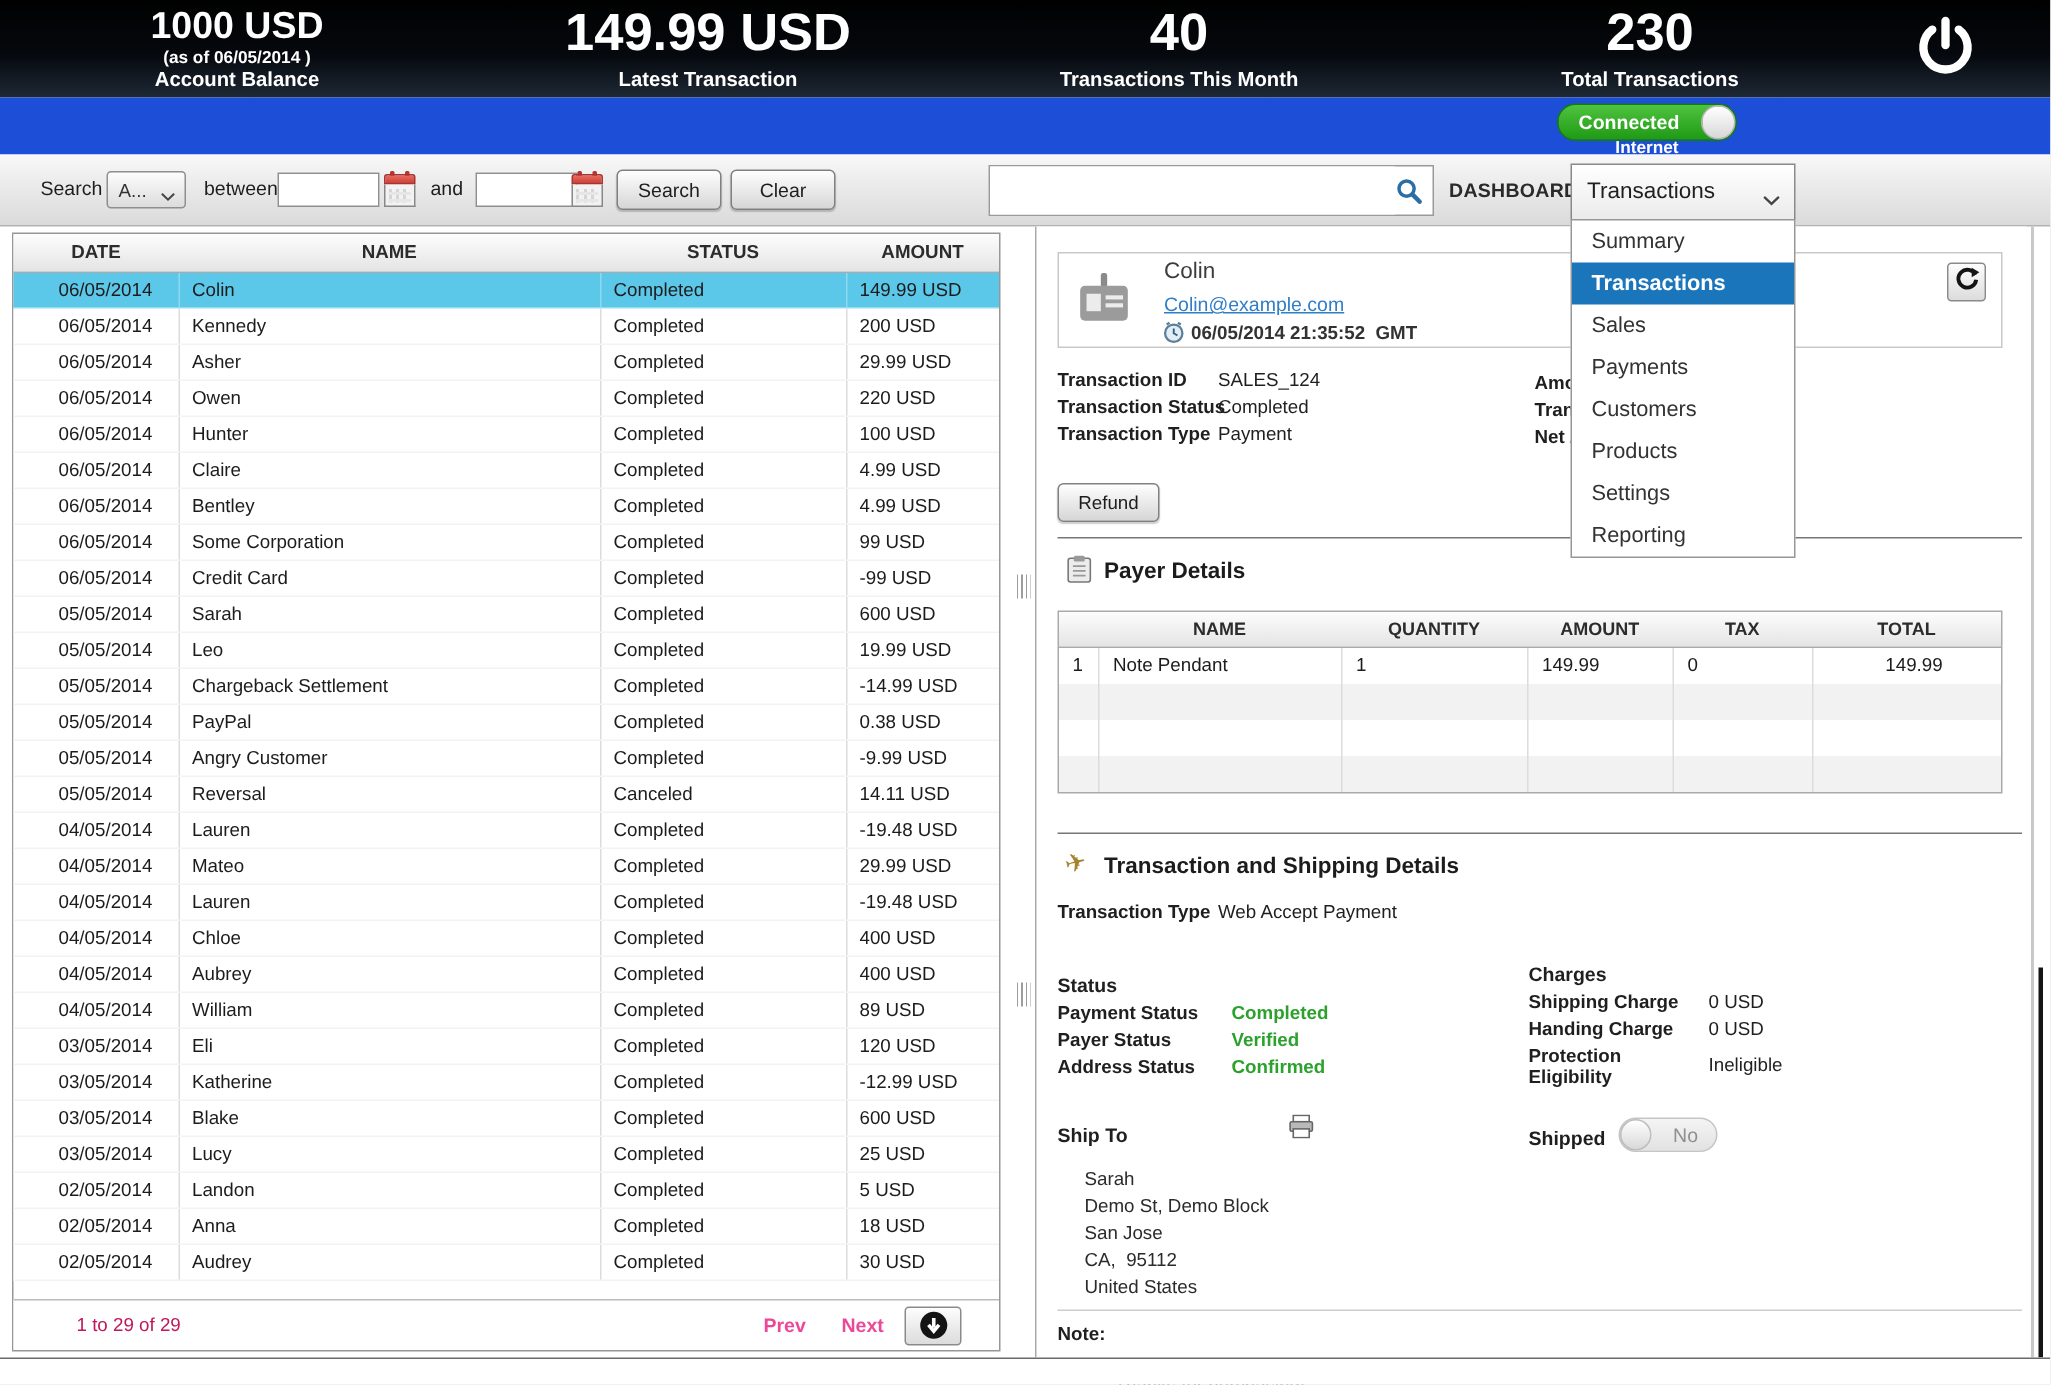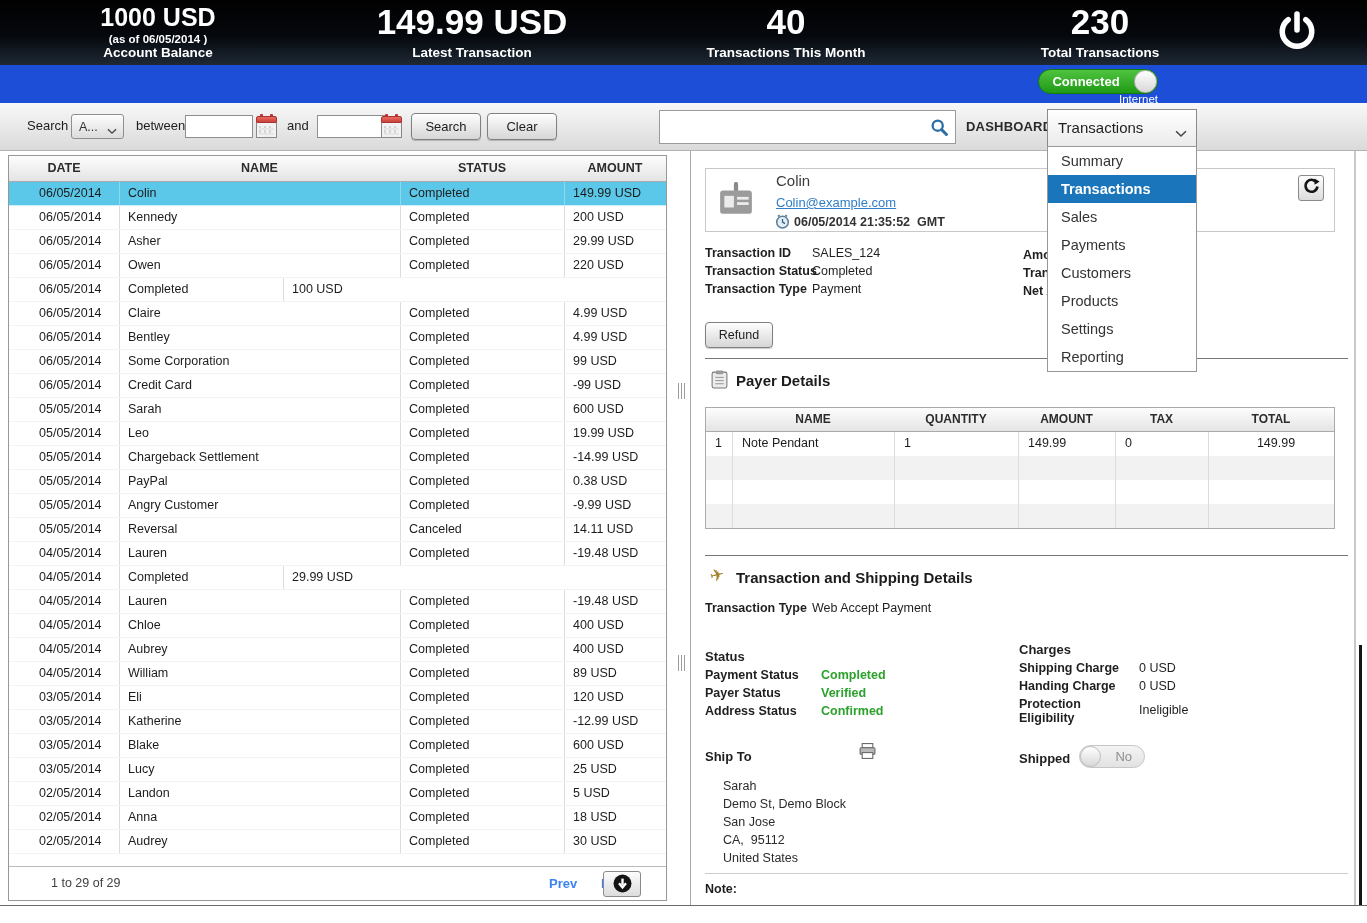--- a/index.html
+++ b/index.html
@@ -17,21 +17,21 @@
   .stat .lab   { position:absolute; bottom:5px; width:100%; font-size:13.5px; font-weight:bold; }
   .power-btn { position:absolute; left:1272px; top:8px; width:50px; height:50px; background:none; border:none; cursor:pointer; }
 
   
   .tealbar { position:absolute; left:0; top:65px; width:1367px; height:38px; background:#1d4ed8; }
   .toggle-on { position:absolute; left:1038px; top:4px; width:120px; height:25px; border-radius:13px;
                background:linear-gradient(#4fc33f,#1f9a14); border:1px solid #157c0c; cursor:pointer; }
   .toggle-on .t-label { position:absolute; left:0; right:24px; top:4px; text-align:center; color:#fff; font-size:13px; font-weight:bold; }
   .toggle-on .knob { position:absolute; right:0px; top:0px; width:23px; height:23px; border-radius:50%;
                      background:linear-gradient(#ffffff,#d8d8d8); border:1px solid #b5b5b5; }
-  .net-label { position:absolute; left:1038px; top:28px; width:120px; text-align:right; color:#fff; font-size:11.5px; font-weight:normal; }
+  .net-label { position:absolute; left:1038px; top:28px; width:120px; text-align:center; color:#fff; font-size:11.5px; font-weight:bold; }
 
   
   .toolbar { position:absolute; left:0; top:103px; width:1367px; height:48px;
              background:linear-gradient(#f8f8f8,#dadada); border-bottom:1px solid #b3b3b3; }
   .tb-label { position:absolute; top:15px; font-size:13px; color:#1d1d1d; }
   .mini-select { position:absolute; top:11px; width:53px; height:25px; border:1px solid #8f8f8f; border-radius:3px;
                  background:linear-gradient(#fdfdfd,#dcdcdc); font-size:12.5px; color:#333; text-align:left;
                  padding-left:7px; cursor:pointer; }
   .mini-select .chev { position:absolute; right:6px; top:9px; }
   .date-input { position:absolute; top:12px; width:68px; height:23px; border:1px solid #8f8f8f; background:#fff;
@@ -69,22 +69,22 @@
   .c0 { width:110px; } .c1 { width:281px; } .c2 { width:164px; } .c3 { width:102px; }
   .tbody { position:absolute; left:0; top:26px; width:657px; }
   .trow { display:flex; height:24px; background:#fff; border-bottom:1px solid #f3f3f3; cursor:pointer; }
   .trow.selected { background:#5cc8e9; border-bottom:1px solid #cdeef8; }
   .tc { font-size:12.5px; color:#1c1c1c; line-height:23px; padding-left:8px;
         white-space:nowrap; overflow:hidden; }
   .tc.c0 { padding-left:30px; }
   .tc.c1, .tc.c2, .tc.c3 { border-left:1px solid #dcdcdc; }
   .trow.selected .tc { border-left-color:#8cd9f0; }
   .pager { position:absolute; left:0; top:710px; width:657px; height:34px; border-top:1px solid #bbb; background:#fff; }
-  .pager .range { position:absolute; left:42px; top:9px; font-size:12.5px; color:#404040; }
-  .pager .pn { position:absolute; top:9px; font-size:13px; font-weight:bold; color:#3b82f6; cursor:pointer; background:none; border:none; font-family:"Liberation Sans",sans-serif;margin-left:40px; }
+  .pager .range { position:absolute; left:42px; top:9px; font-size:12.5px; color:#be185d; }
+  .pager .pn { position:absolute; top:9px; font-size:13px; font-weight:bold; color:#ec4899; cursor:pointer; background:none; border:none; font-family:"Liberation Sans",sans-serif; }
   .export-btn { position:absolute; left:594px; top:4px; width:38px; height:26px; border:1px solid #8a8a8a; border-radius:3px;
                 background:linear-gradient(#fdfdfd,#dcdcdc); cursor:pointer; }
   .export-btn svg { margin-top:2px; }
 
   
   .splitter { position:absolute; left:667px; top:155px; width:23px; height:746px; cursor:col-resize; }
   .grip { position:absolute; left:11px; width:9px; height:16px;
           background:repeating-linear-gradient(90deg,#9d9d9d 0 1px,transparent 1px 3px); }
 
   
@@ -272,20 +272,21 @@
 
         <div class="trow">
           <div class="tc c0">06/05/2014</div>
           <div class="tc c1">Owen</div>
           <div class="tc c2">Completed</div>
           <div class="tc c3">220 USD</div>
         </div>
 
         <div class="trow">
           <div class="tc c0">06/05/2014</div>
+          <div class="tc c1">Hunter</div>
           <div class="tc c2">Completed</div>
           <div class="tc c3">100 USD</div>
         </div>
 
         <div class="trow">
           <div class="tc c0">06/05/2014</div>
           <div class="tc c1">Claire</div>
           <div class="tc c2">Completed</div>
           <div class="tc c3">4.99 USD</div>
         </div>
@@ -355,20 +356,21 @@
 
         <div class="trow">
           <div class="tc c0">04/05/2014</div>
           <div class="tc c1">Lauren</div>
           <div class="tc c2">Completed</div>
           <div class="tc c3">-19.48 USD</div>
         </div>
 
         <div class="trow">
           <div class="tc c0">04/05/2014</div>
+          <div class="tc c1">Mateo</div>
           <div class="tc c2">Completed</div>
           <div class="tc c3">29.99 USD</div>
         </div>
 
         <div class="trow">
           <div class="tc c0">04/05/2014</div>
           <div class="tc c1">Lauren</div>
           <div class="tc c2">Completed</div>
           <div class="tc c3">-19.48 USD</div>
         </div>

